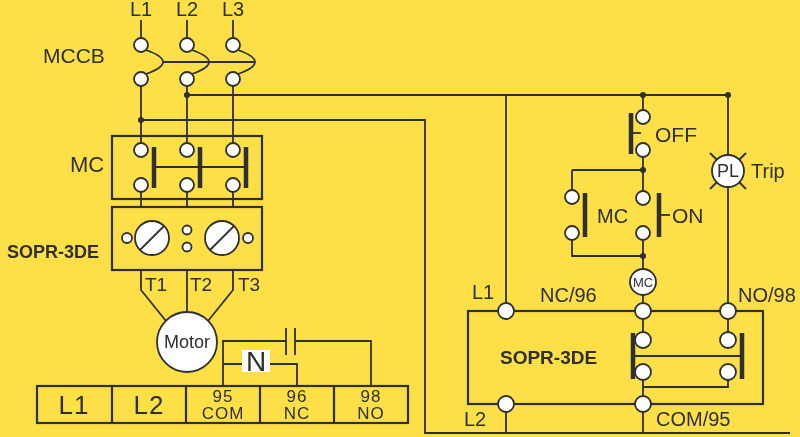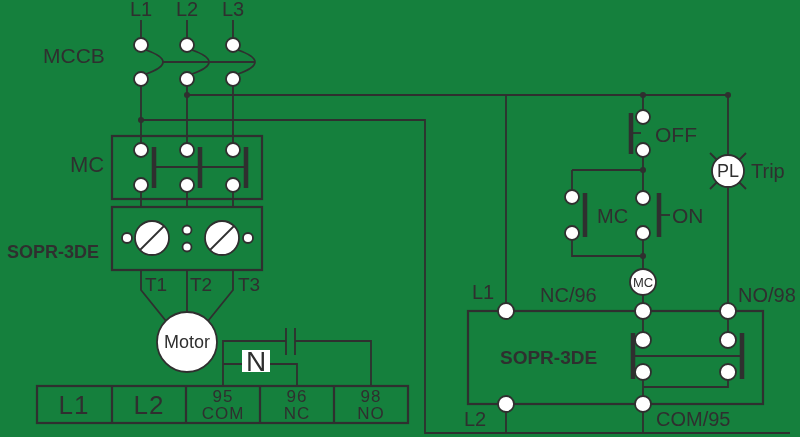--- a/index.html
+++ b/index.html
@@ -1,16 +1,16 @@
 <!DOCTYPE html>
 <html><head>
 <meta charset="utf-8">
 <style>
   html,body{margin:0;padding:0;background:#ffffff;}
-  .stage{position:relative;width:800px;height:437px;background:#15803d;overflow:hidden;}
+  .stage{position:relative;width:800px;height:437px;background:#fde047;overflow:hidden;}
   svg{display:block;}
   svg text{font-family:"Liberation Sans", sans-serif;fill:#2f2f2f;}
   .tm{text-anchor:middle;}
   .bold{font-weight:bold;}
   .f13{font-size:13px;}
   .f17{font-size:17px;letter-spacing:1px;}
   .f18{font-size:18px;}
   .f19{font-size:19px;}
   .f20{font-size:20px;}
   .f21{font-size:21px;}

